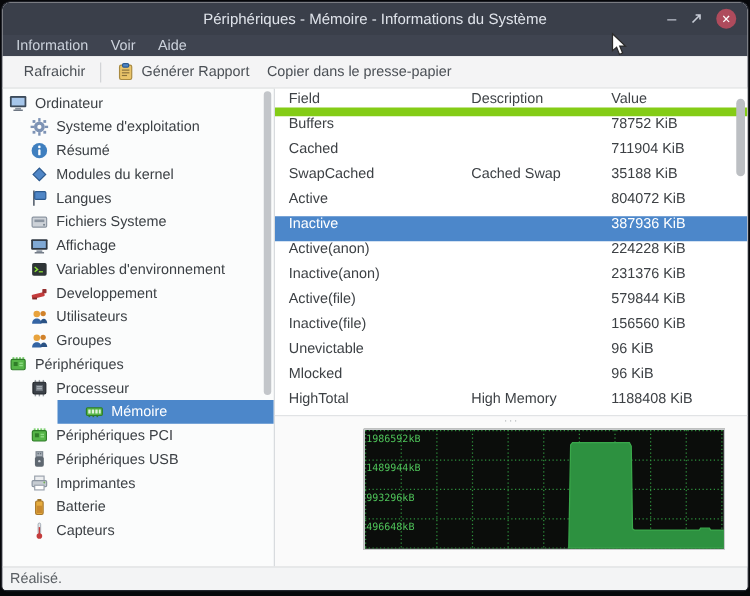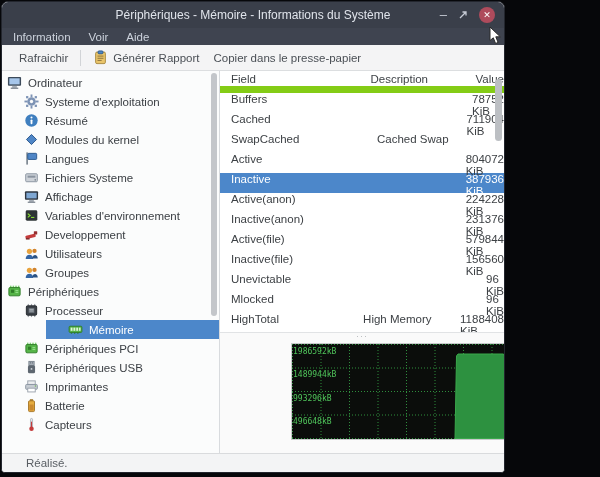--- a/index.html
+++ b/index.html
@@ -1,17 +1,17 @@
 <!DOCTYPE html>
 <html><head>
 <meta charset="utf-8">
 <style>
   * { box-sizing: border-box; margin: 0; padding: 0; }
   html,body { width:600px; height:477px; background:#06070a; font-family:"Liberation Sans", sans-serif; overflow:hidden; }
-  .window { position:absolute; left:1px; top:1px; width:504px; height:472px;
+  .window { position:absolute; left:1px; top:1px; width:598px; height:472px;
             border-radius:7px 7px 4px 4px; overflow:hidden; display:flex; flex-direction:column;
             background:#fff; border:1px solid #23262e; }
   
   .titlebar { flex:0 0 26px; background:#3a3f4a; position:relative; display:flex; align-items:center; }
   .title { position:absolute; left:0; right:0; text-align:center; color:#e0e4eb; font-size:12px; }
   .win-controls { margin-left:auto; display:flex; align-items:center; gap:11px; padding-right:9px; z-index:2; }
   .wc-min { color:#c7ccd6; font-size:13px; line-height:10px; }
   .wc-max svg { display:block; }
   .wc-close { width:16px; height:16px; border-radius:50%; background:#ae4b5c; color:#fff;
               font-size:9px; display:flex; align-items:center; justify-content:center; }
@@ -47,21 +47,21 @@
   .tscroll { position:absolute; right:2px; top:8px; width:7px; height:62px; background:#bcbfc3; border-radius:4px; }
   
   .splitter { flex:0 0 6px; display:flex; align-items:center; justify-content:center; background:#fafafa; }
   .splitter-dots { color:#b4b7ba; font-size:9px; line-height:3px; letter-spacing:1px; }
   .graph-pane { flex:1; position:relative; background:#fafafa; }
   .graph-box { position:absolute; left:47px; top:4px; width:289px; height:97px; background:#0b0d0b;
                border:1px solid #c8cacc;margin-left:24px; }
   .graph-box svg { display:block; }
   
   .statusbar { flex:0 0 19px; background:#f3f4f5; border-top:1px solid #d9dbdd; display:flex;
-               align-items:center; padding-left:24px; font-size:11.5px; color:#595e63; }
+               align-items:center; padding-left:6px; font-size:11.5px; color:#595e63; }
   .cursor { position:absolute; left:489px; top:26px; z-index:10; pointer-events:none; }
 </style>
 </head>
 <body>
 
 <div class="window">
 
   <div class="titlebar">
     <div class="title">Périphériques - Mémoire - Informations du Système</div>
     <div class="win-controls">
@@ -356,20 +356,21 @@
               <div class="col-value">78752 KiB</div>
             </div>
             <div class="trow">
               <div class="col-field">Cached</div>
               <div class="col-desc"></div>
               <div class="col-value">711904 KiB</div>
             </div>
             <div class="trow">
               <div class="col-field">SwapCached</div>
               <div class="col-desc">Cached Swap</div>
+              <div class="col-value">35188 KiB</div>
             </div>
             <div class="trow">
               <div class="col-field">Active</div>
               <div class="col-desc"></div>
               <div class="col-value">804072 KiB</div>
             </div>
             <div class="trow selected">
               <div class="col-field">Inactive</div>
               <div class="col-desc"></div>
               <div class="col-value">387936 KiB</div>

